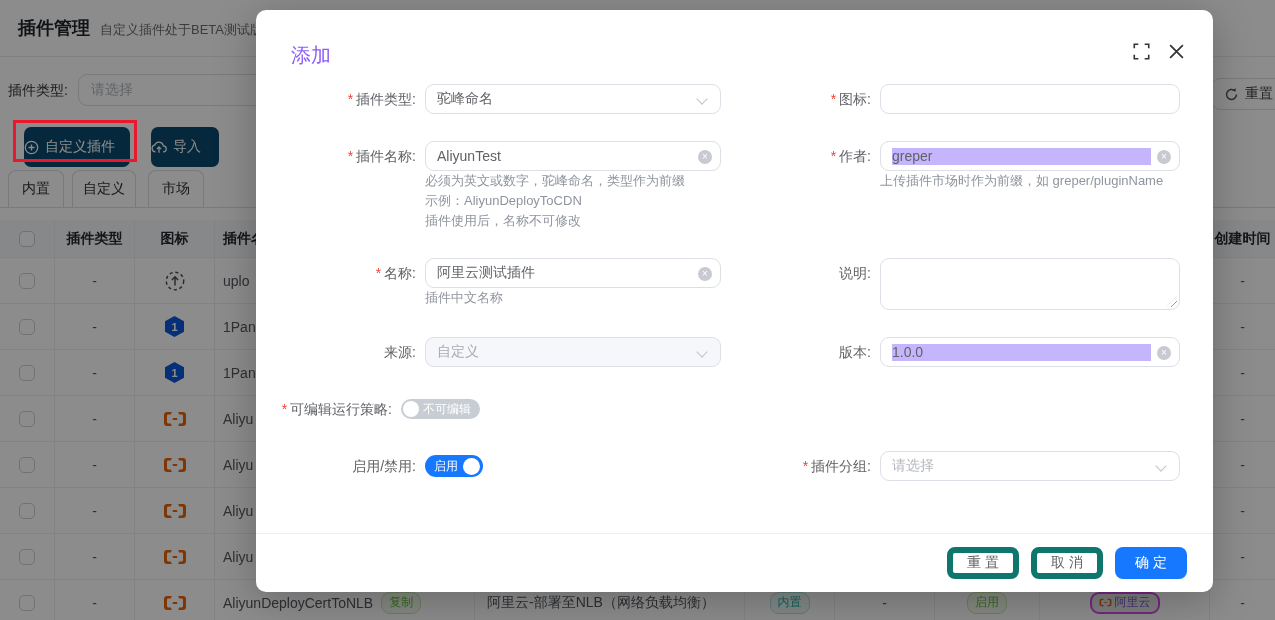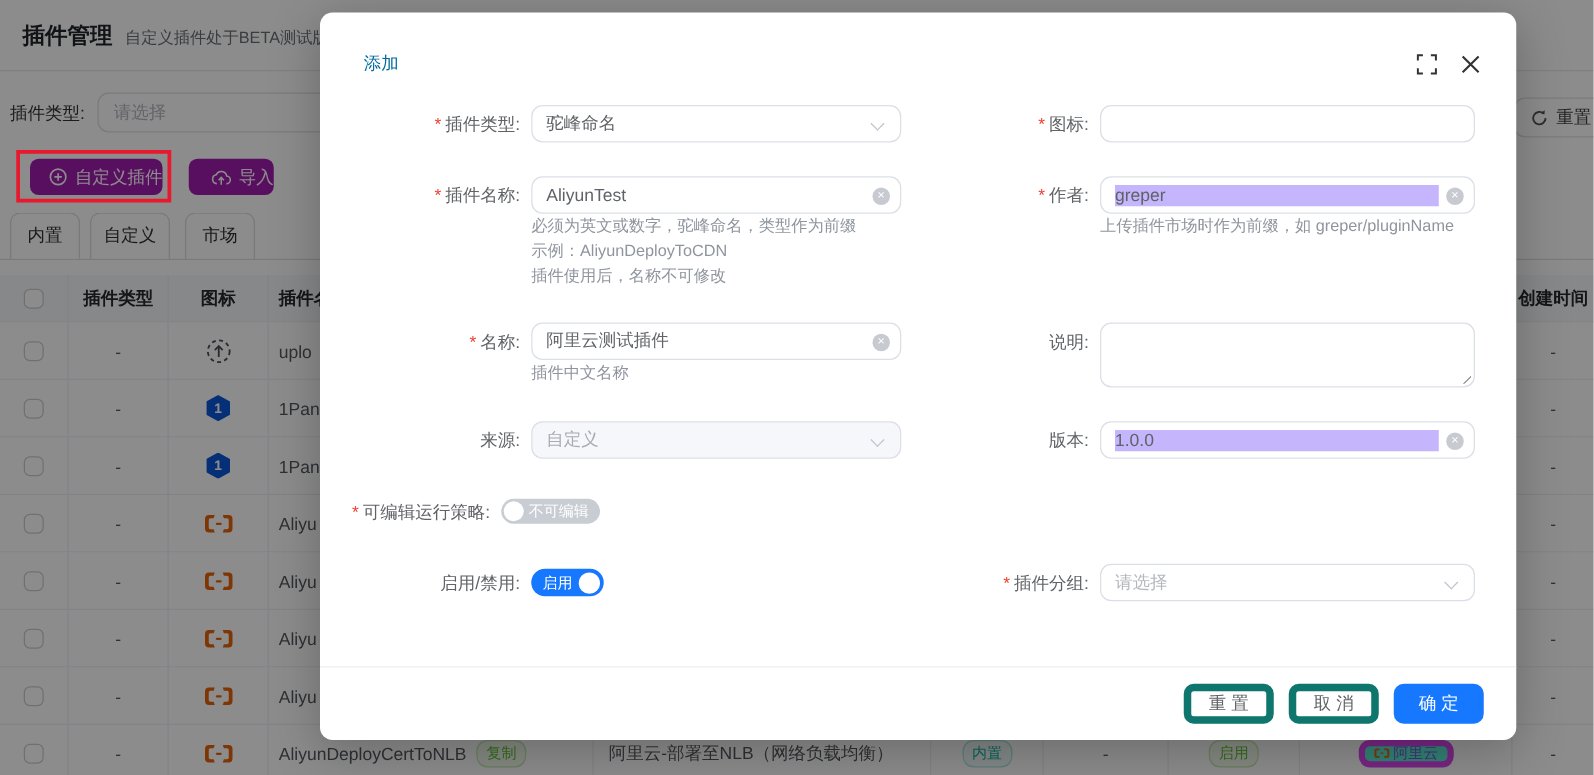--- a/index.html
+++ b/index.html
@@ -14,22 +14,22 @@
   .pg-sub { position:absolute; left:100px; top:21px; font-size:13px; color:#6b7075; white-space:nowrap; }
 
   .filter-label { position:absolute; left:8px; top:82px; font-size:14px; color:#333; }
   .filter-input { position:absolute; left:78px; top:74px; width:244px; height:32px; border:1px solid #dcdfe6;
                   border-radius:9px; background:#fff; display:flex; align-items:center; padding:0 12px;
                   font-size:14px; color:#b4b8bf; }
   .reset-btn { position:absolute; left:1211px; top:78px; width:110px; height:32px; border:1px solid #dcdfe6;
                border-radius:9px; background:#fff; display:flex; align-items:center; gap:6px; padding:0 12px;
                font-size:14px; color:#444; }
 
-  .btn-blue { position:absolute; height:29px; border-radius:7px; background:#a21caf; color:#fff;
-              display:flex; align-items:center; justify-content:flex-end; gap:6px; font-size:14px; }
+  .btn-blue { position:absolute; height:40px; border-radius:7px; background:#0c4a6e; color:#fff;
+              display:flex; align-items:center; justify-content:flex-start; gap:6px; font-size:14px; }
   .btn-custom { left:24px; top:127px; width:106px; }
   .btn-import { left:142px; top:127px; width:68px;margin-left:9px; }
 
   .tabs { position:absolute; left:0; right:0; top:170px; height:38px; border-bottom:1px solid #dcdfe6; }
   .tab { position:absolute; top:0; height:37px; border:1px solid #d9dce1; border-bottom:none;
          border-radius:8px 8px 0 0; background:#fff; display:flex; align-items:center; justify-content:center;
          font-size:14px; color:#303133; }
   .tab1 { left:8px;  width:56px; }
   .tab2 { left:72px; width:64px; }
   .tab3 { left:148px; width:56px;text-align:right; }
@@ -47,30 +47,30 @@
   .c7{width:105px;} .c8{width:170px;} .c9{width:65px; border-right:none;}
   .cb { width:16px; height:16px; border:1px solid #c9cdd4; border-radius:5px; background:#fff; }
 
   .hex { width:19px; height:21px; background:#0a57d8; clip-path:polygon(50% 0,100% 25%,100% 75%,50% 100%,0 75%,0 25%);
          display:flex; align-items:center; justify-content:center; color:#fff; font-size:11px; font-weight:bold; }
 
   .tag { display:inline-flex; align-items:center; height:22px; padding:0 7px; border-radius:9px;
          font-size:12px; gap:3px; }
   .tag-green  { color:#67c23a; background:#f0f9eb; border:1px solid #c2e7b0; }
   .tag-teal   { color:#17b3a3; background:#eefaf8; border:1px solid #a9e6dd; }
-  .tag-purple { color:#7b5cd6; background:#5eead4; border:5px solid #d946ef; }
+  .tag-purple { color:#7b5cd6; background:#e5e5e5; border:2px solid #d946ef; }
 
   
   .overlay { position:absolute; inset:0; background:rgba(0,0,0,0.45); z-index:10; }
   .anno { position:absolute; left:13px; top:120px; width:124px; height:42px; border:3px solid #e8192c; z-index:15; }
 
   
   .modal { position:absolute; left:256px; top:10px; width:957px; height:582px; background:#fff;
            border-radius:10px; box-shadow:0 8px 40px rgba(0,0,0,.25); z-index:20; }
-  .m-title { position:absolute; left:35px; top:32px; font-size:14px; color:#0369a1; }
+  .m-title { position:absolute; left:35px; top:32px; font-size:20px; color:#8b5cf6; }
   .m-icons { position:absolute; top:33px; right:28px; display:flex; align-items:center; gap:18px; }
   .m-body { position:absolute; left:0; top:74px; right:0; }
   .frow { display:flex; margin-bottom:27px; }
   .fi { display:flex; align-items:flex-start; }
   .fi-l { width:479px; }
   .fi-r { width:478px; }
   .lbl { text-align:right; padding-right:9px; font-size:14px; color:#606266; line-height:30px; white-space:nowrap; }
   .fi-l .lbl { flex:0 0 169px;padding-left:30px; }
   .fi-r .lbl { flex:0 0 145px; }
   .req { color:#f04134; margin-right:3px; }

